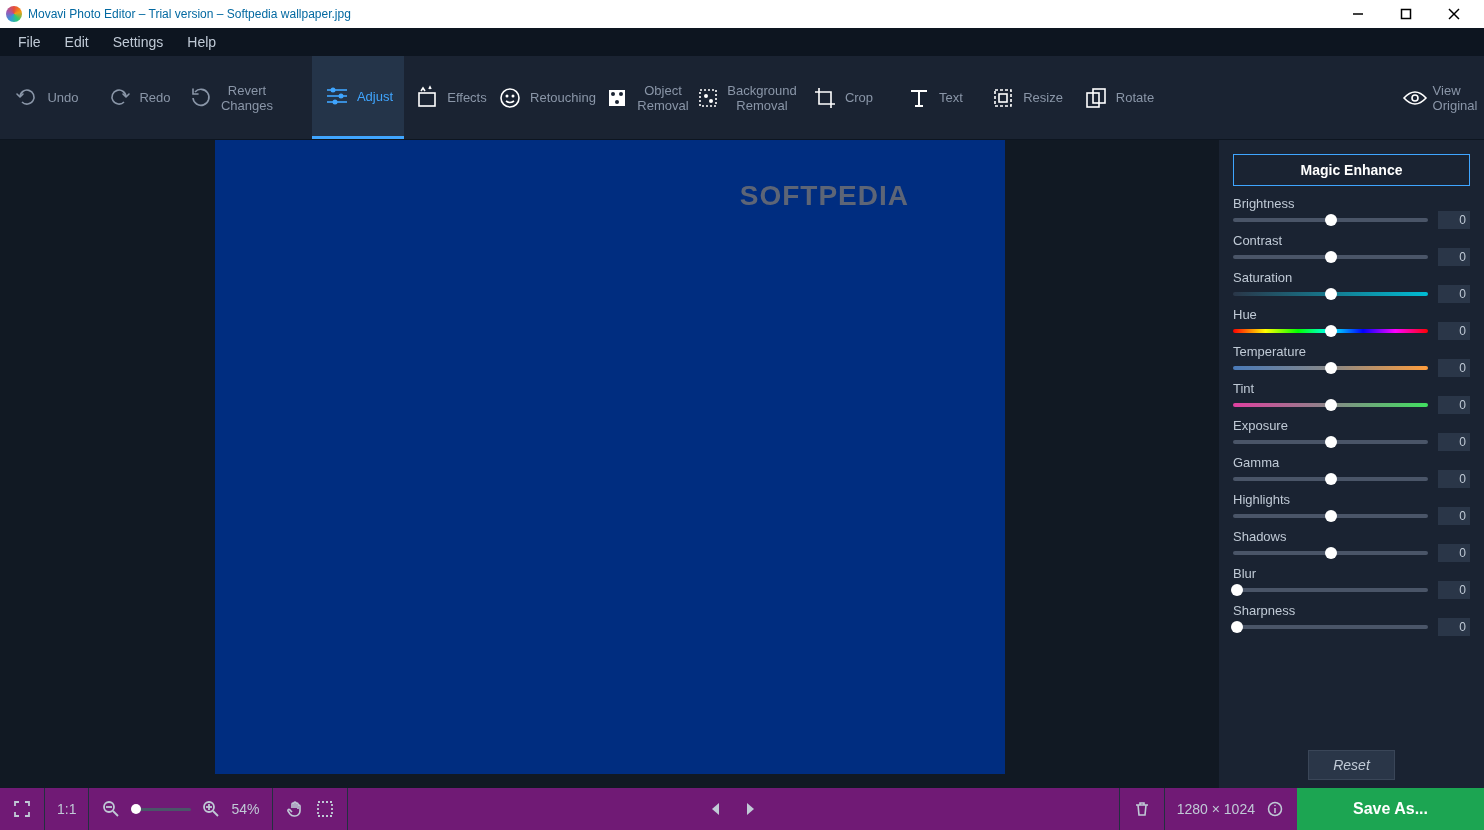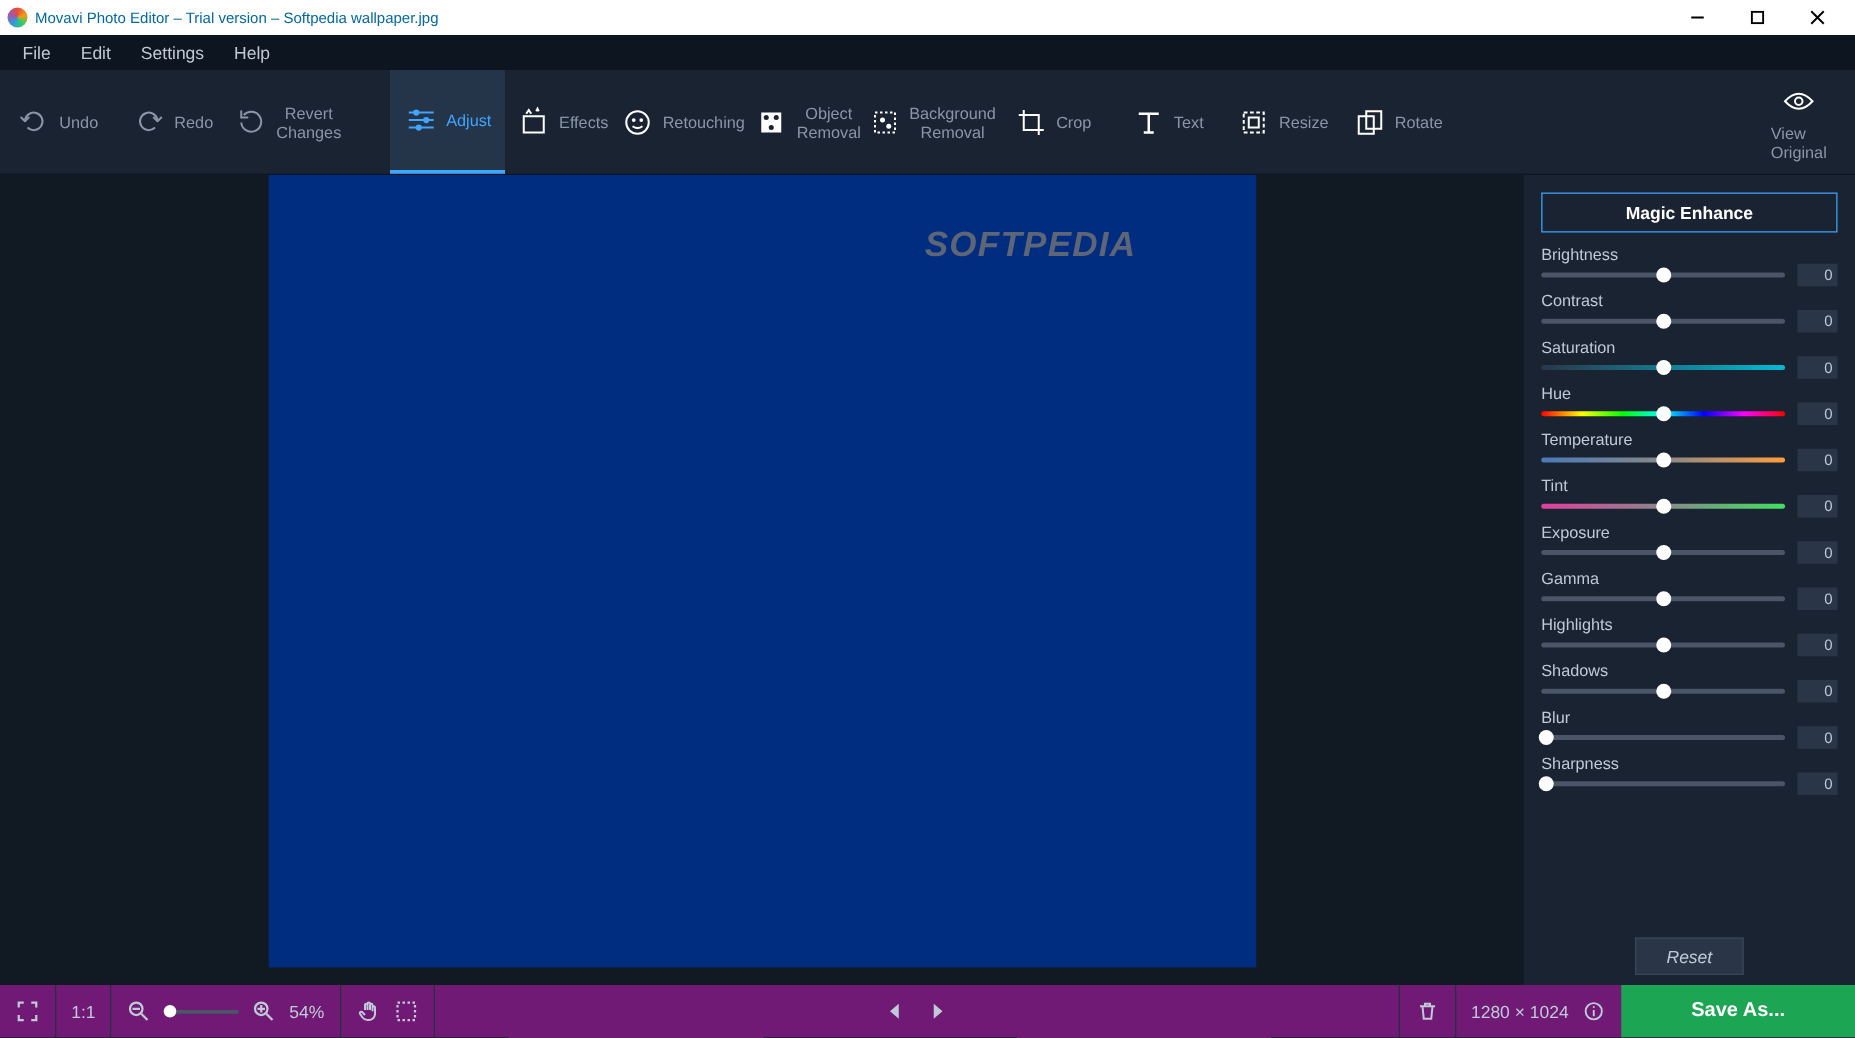--- a/index.html
+++ b/index.html
@@ -17,25 +17,25 @@
 .menubar span { padding: 4px 12px; cursor: pointer; }
 
 
 .toolbar { height: 84px; background: #1a2332; display: flex; align-items: stretch; color: #8a96a8; border-bottom: 1px solid #0d1520; }
 .tool-btn { width: 92px; display: flex; align-items: center; justify-content: center; cursor: pointer; font-size: 13px; text-align: center; gap: 6px; }
 .tool-btn.wide { width: 100px; }
 .tool-btn.active { background: #243449; color: #3fa5ff; border-bottom: 3px solid #3fa5ff; }
 .tool-icon { width: 28px; height: 28px; display: flex; align-items: center; justify-content: center; }
 .tool-icon svg { stroke: currentColor; fill: none; stroke-width: 1.6; }
 .tool-spacer { flex: 1; }
-.view-orig { width: 90px; display: flex; flex-direction: column; align-items: center; justify-content: center; color: #8a96a8; font-size: 13px; cursor: pointer; gap: 4px; }
+.view-orig { width: 90px; display: flex; flex-direction: row; align-items: center; justify-content: center; color: #8a96a8; font-size: 13px; cursor: pointer; gap: 4px; }
 
 
 .main { flex: 1; display: flex; background: #111923; position: relative; }
-.canvas-wrap { flex: 1; display: flex; align-items: flex-start; justify-content: center; padding: 0; position: relative; font-style: italic; }
+.canvas-wrap { flex: 1; display: flex; align-items: flex-start; justify-content: center; padding: 0; position: relative; }
 .canvas { width: 790px; height: 634px; background: #002d80; margin-top: 0; }
 .watermark { position: absolute; top: 40px; right: 310px; color: #5d6576; font-size: 28px; font-weight: bold; letter-spacing: 1px; pointer-events: none; }
 
 
 .panel { width: 265px; background: #1a2332; padding: 14px 14px 8px 14px; display: flex; flex-direction: column; gap: 6px; }
 .magic-btn { height: 32px; border: 1px solid #3fa5ff; color: #fff; display: flex; align-items: center; justify-content: center; font-size: 14px; font-weight: bold; cursor: pointer; background: transparent; }
 .slider-group { display: flex; flex-direction: column; gap: 0; margin-top: 4px; }
 .slider-label { color: #c0cad6; font-size: 13px; }
 .slider-row { display: flex; align-items: center; gap: 10px; }
 .slider-track { flex: 1; height: 4px; background: #4a5568; border-radius: 2px; position: relative; cursor: pointer; }

